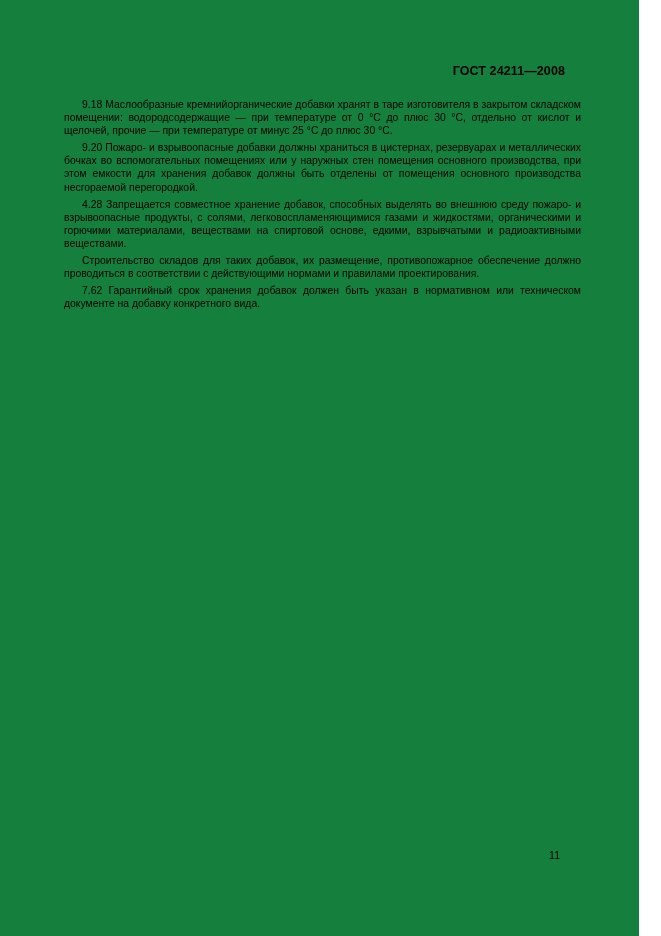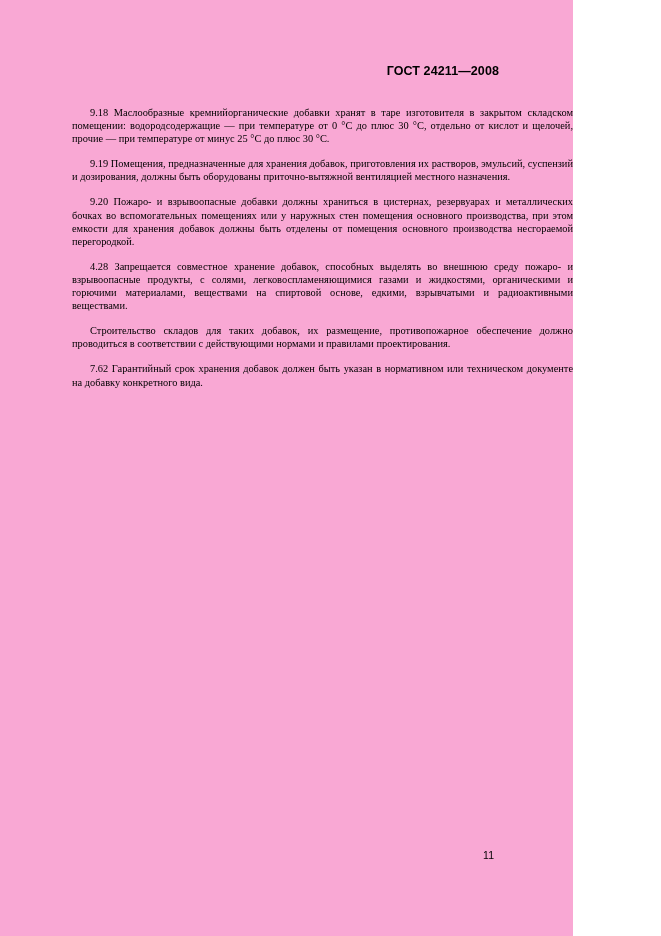--- a/index.html
+++ b/index.html
@@ -12,64 +12,62 @@
       height: 936px;
       position: relative;
       overflow: hidden;
       font-family: "Liberation Sans", sans-serif;
       color: #000000;
     }
     .page {
       position: absolute;
       left: 0;
       top: 0;
-      width: 573px;
+      width: 639px;
       height: 936px;
-      background: #f9a8d4;
+      background: #15803d;
     }
     .header {
       position: absolute;
       top: 64px;
       right: 74px;
       font-size: 12.5px;
       font-weight: bold;
       letter-spacing: 0.1px;
     }
     .body-text {
       position: absolute;
       left: 60px;
       top: 94px;
       width: 525px;
       font-size: 10.4px;
       line-height: 13.1px;
     }
     .body-text p {
-      margin: 12px;
+      margin: 4px;
       text-indent: 18px;
       text-align: justify;
-      font-family: Liberation Serif, serif;
     }
     .page-number {
       position: absolute;
       top: 849px;
       right: 79px;
       font-size: 10.5px;
       margin-left: 8px;
     }
   </style>
 </head>
 <body>
 
 <div class="page">
 
   <div class="header">ГОСТ 24211—2008</div>
 
   <div class="body-text">
     <p>9.18  Маслообразные кремнийорганические добавки хранят в таре изготовителя в закрытом складском помещении: водородсодержащие — при температуре от 0 °С до плюс 30 °С, отдельно от кислот и щелочей, прочие — при температуре от минус 25 °С до плюс 30 °С.</p>
-    <p>9.19  Помещения, предназначенные для хранения добавок, приготовления их растворов, эмульсий, суспензий и дозирования, должны быть оборудованы приточно-вытяжной вентиляцией местного назначения.</p>
     <p>9.20  Пожаро- и взрывоопасные добавки должны храниться в цистернах, резервуарах и металлических бочках во вспомогательных помещениях или у наружных стен помещения основного производства, при этом емкости для хранения добавок должны быть отделены от помещения основного производства несгораемой перегородкой.</p>
     <p>4.28  Запрещается совместное хранение добавок, способных выделять во внешнюю среду пожаро- и взрывоопасные продукты, с солями, легковоспламеняющимися газами и жидкостями, органическими и горючими материалами, веществами на спиртовой основе, едкими, взрывчатыми и радиоактивными веществами.</p>
     <p>Строительство складов для таких добавок, их размещение, противопожарное обеспечение должно проводиться в соответствии с действующими нормами и правилами проектирования.</p>
     <p>7.62  Гарантийный срок хранения добавок должен быть указан в нормативном или техническом документе на добавку конкретного вида.</p>
   </div>
 
   <div class="page-number">11</div>
 
 </div>
 

